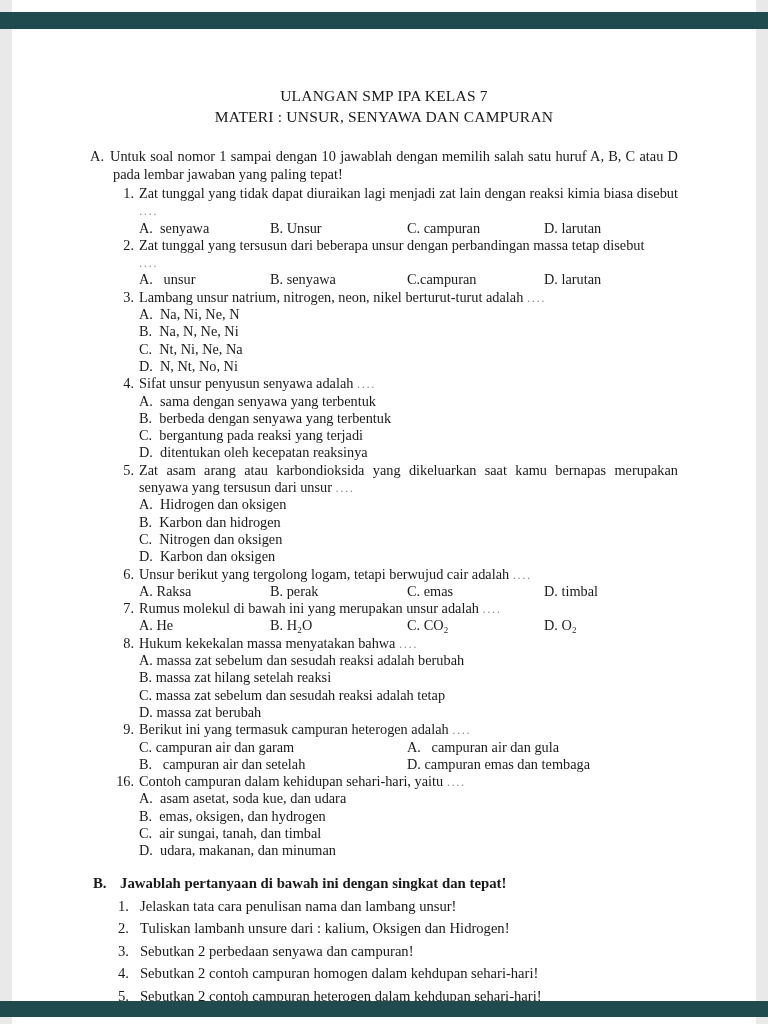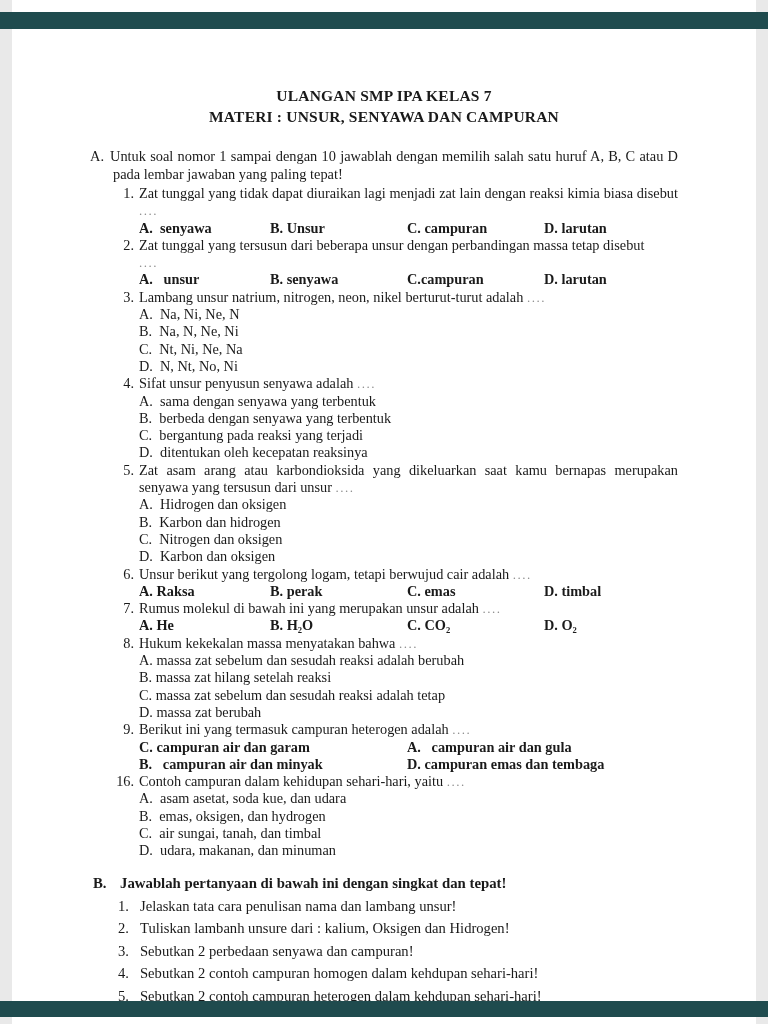--- a/index.html
+++ b/index.html
@@ -25,21 +25,21 @@
 
   .content {
     position: absolute;
     left: 0; top: 0; width: 768px;
     padding: 85px 90px 0 90px;
     box-sizing: border-box;
     z-index: 2;
   }
   .title-block { text-align: center; margin-bottom: 20px; }
   .title-line {
-    font-weight: bold;
+    font-weight: normal;
     font-size: 15.5px;
     line-height: 21px;
     letter-spacing: 0.2px;
   }
   .intro {
     font-size: 14.4px;
     line-height: 18px;
     text-align: justify;
     padding-left: 23px;
     text-indent: -23px;
@@ -61,21 +61,21 @@
     color: #8f8f8f;
     letter-spacing: 1.5px;
     font-size: 13px;
   }
   .dots-line { line-height: 17.3px; }
   .opt-line { white-space: pre-wrap; }
   .opt-row {
     display: grid;
     grid-template-columns: 131px 137px 137px auto;
   }
-  .opt-row span { white-space: pre-wrap; font-weight: bold; }
+  .opt-row span { white-space: pre-wrap; }
   .opt-row.twocol { grid-template-columns: 268px auto; }
 
   .section-b { margin-top: 14px; margin-left: 3px; }
   .section-b-head {
     display: grid;
     grid-template-columns: 22px 1fr;
     column-gap: 5px;
     font-weight: bold;
     font-size: 14.8px;
     line-height: 18px;
@@ -198,21 +198,21 @@
           <div class="opt-line">D. massa zat berubah</div>
         </div>
       </div>
       <div class="q">
         <div class="q-num">9.</div>
         <div class="q-body">
           <div class="q-text">Berikut ini yang termasuk campuran heterogen adalah <span class="dots">....</span></div>
           <div class="opt-row twocol">
             <span>C. campuran air dan garam</span>
             <span>A.   campuran air dan gula</span>
-            <span>B.   campuran air dan minyak</span>
+            <span>B.   campuran air dan setelah</span>
             <span>D. campuran emas dan tembaga</span>
           </div>
         </div>
       </div>
       <div class="q">
         <div class="q-num">16.</div>
         <div class="q-body">
           <div class="q-text">Contoh campuran dalam kehidupan sehari-hari, yaitu <span class="dots">....</span></div>
           <div class="opt-line">A.  asam asetat, soda kue, dan udara</div>
           <div class="opt-line">B.  emas, oksigen, dan hydrogen</div>

